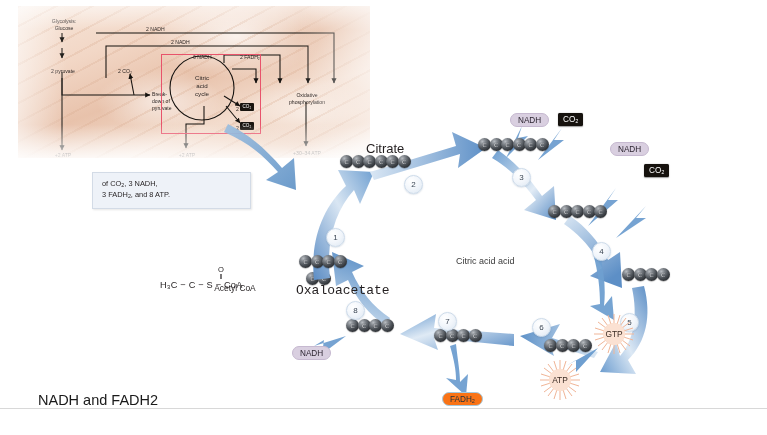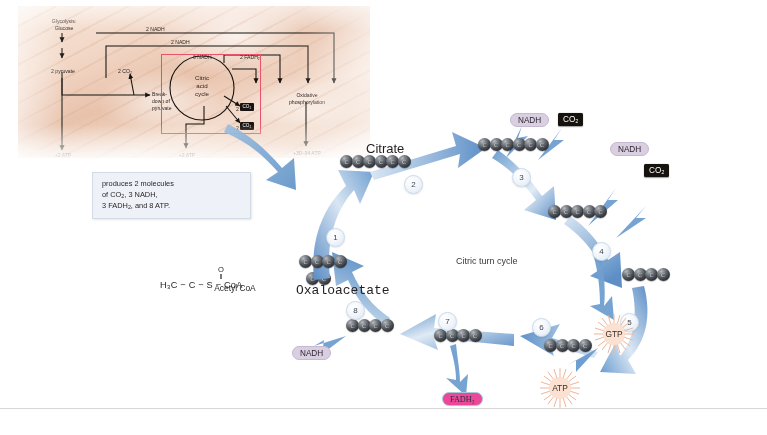--- a/index.html
+++ b/index.html
@@ -79,21 +79,21 @@
     font-size:6px;color:#e9ebee;font-family:"Liberation Serif", serif;
     text-shadow:0 0 1px rgba(0,0,0,.9);
   }
 
   
   .pill{
     position:absolute;border-radius:7px;font-size:8.2px;
     padding:1.6px 7px;white-space:nowrap;text-align:right;color:#2c2530;
   }
   .pill.nadh{background:#d9cfe0;border:0.6px solid #c6b9d0;}
-  .pill.fadh{background:#ec4899;border:0.6px solid #a6c9dd;color:#22323d;font-family:Liberation Serif, serif;}
+  .pill.fadh{background:#f97316;border:0.6px solid #a6c9dd;color:#22323d;}
   .chip.co2{
     position:absolute;background:#16120e;color:#ffffff;font-size:8.2px;
     padding:2.2px 5px;border-radius:1.5px;white-space:nowrap;
     box-shadow:0 .5px 1.2px rgba(0,0,0,.4);
   }
 
   
   .burst{position:absolute;width:44px;height:44px;}
   .burst .lbl{
     position:absolute;inset:0;display:flex;align-items:center;justify-content:center;
@@ -204,21 +204,20 @@
     <defs>
       <linearGradient id="zg" x1="0" y1="0" x2="1" y2="1">
         <stop offset="0%" stop-color="#9dbfe0"></stop>
         <stop offset="100%" stop-color="#5f92c6"></stop>
       </linearGradient>
     </defs>
     <path d="M16,6 C40,18 56,34 70,50 L82,40 L84,72 L54,62 L66,54 C52,38 36,24 12,14 Z" fill="url(#zg)" opacity=".92"></path>
   </svg>
 
   <div class="callout">
-    <div>produces 2 molecules</div>
     <div><span>of CO</span><sub>2</sub><span>, 3 NADH,</span></div>
     <div><span>3 FADH</span><sub>2</sub><span>, and 8 ATP.</span></div>
   </div>
 
   <div class="acetyl">
     <div class="oxy">O</div>
     <div class="bond">‖</div>
     <div class="chain">H₃C − C − S − CoA</div>
     <div class="nm">Acetyl CoA</div>
   </div>
@@ -367,21 +366,21 @@
 
     <div class="chain" style="left:76px;top:199px;">
       <span class="cball">C</span>
       <span class="cball">C</span>
       <span class="cball">C</span>
       <span class="cball">C</span>
     </div>
 
     <div class="mlabel" style="left:26px;top:163px;font-family:Liberation Mono, monospace;">Oxaloacetate</div>
     <div class="mlabel" style="left:96px;top:21px;">Citrate</div>
-    <div class="center-label" style="left:186px;top:136px;">Citric turn cycle</div>
+    <div class="center-label" style="left:186px;top:136px;">Citric acid acid</div>
 
     <div class="step" style="left:56px;top:108px;">1</div>
     <div class="step" style="left:134px;top:55px;">2</div>
     <div class="step" style="left:242px;top:48px;">3</div>
     <div class="step" style="left:322px;top:122px;">4</div>
     <div class="step" style="left:350px;top:193px;">5</div>
     <div class="step" style="left:262px;top:198px;">6</div>
     <div class="step" style="left:168px;top:192px;">7</div>
     <div class="step" style="left:76px;top:181px;">8</div>
 
@@ -420,21 +419,21 @@
               <line x1="0" y1="0" x2="-12" y2="-16"></line>
                 <line x1="0" y1="0" x2="-6" y2="-19"></line>
             </g>
             <circle r="11" fill="#fbe1d2" stroke="none"></circle>
           </g>
         </g>
       </svg>
       <div class="lbl">GTP</div>
     </div>
 
-    <div class="burst" style="left:268px;top:246px;">
+    <div class="burst" style="left:268px;top:238px;">
       <svg width="44" height="44" viewBox="0 0 44 44">
         <g stroke="#f0b597" stroke-width="1" fill="none">
           <g transform="translate(22,22)">
             <circle r="11" fill="#fbe1d2" stroke="none"></circle>
             <g>
               <line x1="0" y1="0" x2="0" y2="-20"></line>
                 <line x1="0" y1="0" x2="6" y2="-19"></line>
               <line x1="0" y1="0" x2="12" y2="-16"></line>
                 <line x1="0" y1="0" x2="16" y2="-12"></line>
               <line x1="0" y1="0" x2="19" y2="-6"></line>
@@ -455,15 +454,16 @@
                 <line x1="0" y1="0" x2="-6" y2="-19"></line>
             </g>
             <circle r="11" fill="#fbe1d2" stroke="none"></circle>
           </g>
         </g>
       </svg>
       <div class="lbl">ATP</div>
     </div>
   </div>
 
+  <div class="caption">NADH and FADH2</div>
   <div class="rule"></div>
 
 </div>
 
 </body></html>

